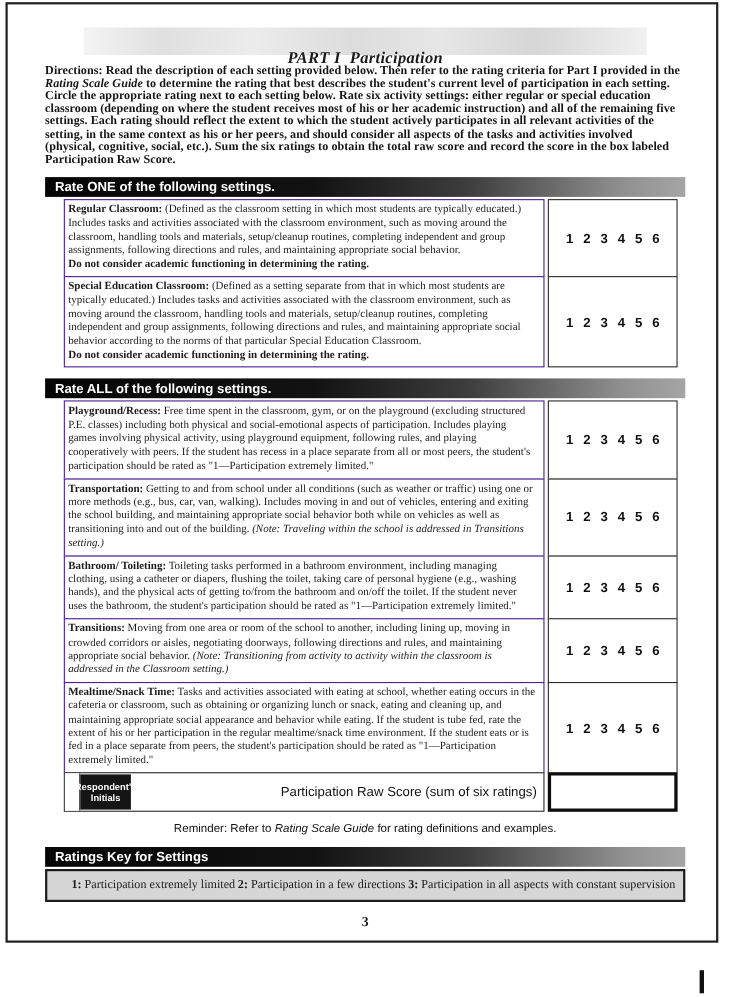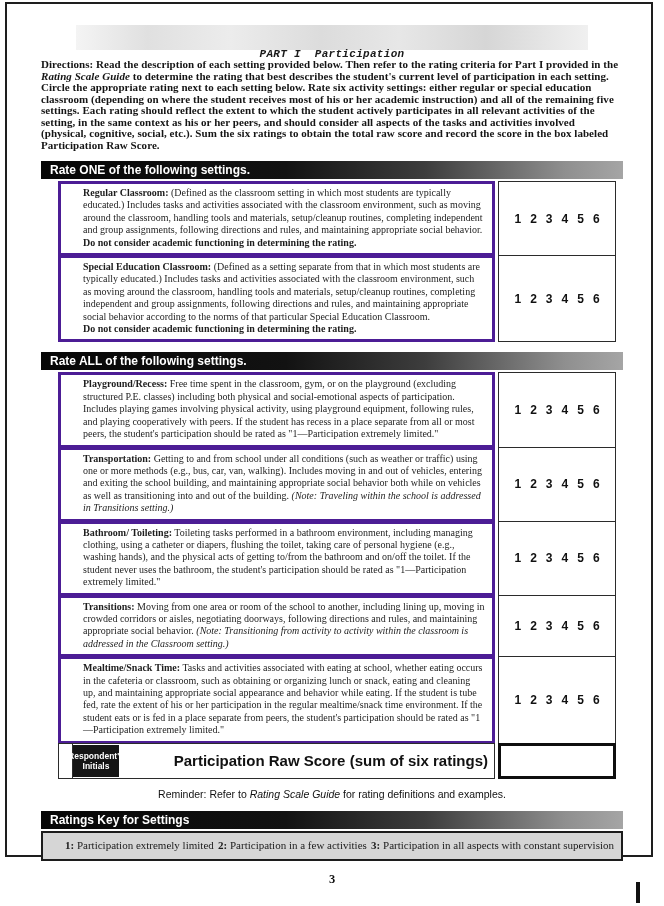--- a/index.html
+++ b/index.html
@@ -13,41 +13,41 @@
   }
   .content{position:absolute;left:34px;top:0;width:582px;}
 
   
   .hdrbar{
     margin:21px auto 0 auto;width:512px;height:25px;
     background:linear-gradient(90deg,#f4f4f4 0%,#e0e0e0 14%,#ececec 30%,#dcdcdc 48%,#e7e7e7 63%,#d6d6d6 80%,#f0f0f0 100%);
     display:flex;align-items:center;justify-content:center;
   }
   .hdrtitle{
-    font-family:Liberation Mono, monospace;font-weight:bold;font-style:italic;
-    font-size:11px;color:#1b1b1b;white-space:pre;letter-spacing:.3px;margin-top:32px;
+    font-family:Liberation Serif, serif;font-weight:bold;font-style:italic;
+    font-size:15px;color:#1b1b1b;white-space:pre;letter-spacing:.3px;margin-top:32px;
   }
 
   .directions{
     margin:9px 0 0 0;font-weight:bold;font-size:11px;line-height:11.5px;
     color:#151515;letter-spacing:.05px;
   }
   .directions i{font-style:italic;}
 
   .secbar{
     margin-top:10px;height:18px;line-height:18px;padding-left:9px;box-sizing:border-box;
     background:linear-gradient(90deg,#060606 0%,#121212 42%,#3d3d3d 66%,#8f8f8f 90%,#a5a5a5 100%);
     color:#fff;font-family:"Liberation Sans", sans-serif;font-weight:bold;font-size:12px;
   }
 
   .table{margin:3px 0 0 17px;width:561px;}
   .trow{display:flex;align-items:stretch;margin-top:-1px;}
   .desc{
-    width:437px;box-sizing:border-box;border:3px solid #4c1d95;background:#fff;
-    padding:3px 7px 4px 22px;font-size:10px;line-height:12.4px;color:#1d1d1d;
+    width:437px;box-sizing:border-box;border:1px solid #4c1d95;background:#fff;
+    padding:3px 7px 4px 3px;font-size:10px;line-height:12.4px;color:#1d1d1d;
   }
   .desc .t{font-weight:bold;}
   .desc .i{font-style:italic;}
   .desc .b{font-weight:bold;}
   .rate{
     width:118px;margin-left:3px;box-sizing:border-box;border:1px solid #2b2b2b;background:#fff;
     display:flex;align-items:center;justify-content:center;gap:9px;
     font-family:"Liberation Sans", sans-serif;font-weight:bold;font-size:12px;color:#111;
   }
 
@@ -55,21 +55,21 @@
   .frow{display:flex;align-items:stretch;margin-top:-1px;height:36px;}
   .f-left{width:437px;box-sizing:border-box;border:1px solid #2b2b2b;display:flex;align-items:stretch;background:#fff;}
   .init-cell{width:13px;border-right:1px solid #2b2b2b;background:#fff;}
   .init-badge{
     width:46px;margin:1px 0;background:#151515;color:#fff;
     font-family:"Liberation Sans", sans-serif;font-weight:bold;font-size:8.5px;line-height:10px;
     display:flex;align-items:center;justify-content:center;text-align:center;white-space:pre-line;
   }
   .f-label{
     flex:1;display:flex;align-items:center;justify-content:flex-end;padding-right:6px;
-    font-family:"Liberation Sans", sans-serif;font-weight:bold;font-size:15px;color:#111;
+    font-family:"Liberation Sans", sans-serif;font-weight:normal;font-size:12px;color:#111;
   }
   .score-box{width:118px;margin-left:3px;box-sizing:border-box;border:3px solid #0e0e0e;background:#fff;}
 
   .reminder{
     margin-top:9px;text-align:center;
     font-family:"Liberation Sans", sans-serif;font-weight:normal;font-size:10.5px;color:#111;
   }
   .reminder i{font-style:italic;}
 
   .keybar{margin-top:11px;}
@@ -217,21 +217,21 @@
 
     <div class="reminder"><span>Reminder: Refer to </span><i>Rating Scale Guide</i><span> for rating definitions and examples.</span></div>
 
     <div class="secbar keybar">
       <span>Ratings Key for Settings</span>
     </div>
 
     <div class="keybox">
       <div class="keyline keyline1">
         <span class="key-item"><b>1:</b> <span>Participation extremely limited</span></span>
-        <span class="key-item"><b>2:</b> <span>Participation in a few activities</span></span>
+        <span class="key-item"><b>2:</b> <span>Participation in a few directions</span></span>
         <span class="key-item"><b>3:</b> <span>Participation in all aspects with constant supervision</span></span>
       </div>
     </div>
 
     <div class="pagenum">3</div>
 
   </div>
 </div>
 
 <div class="tick"></div>

